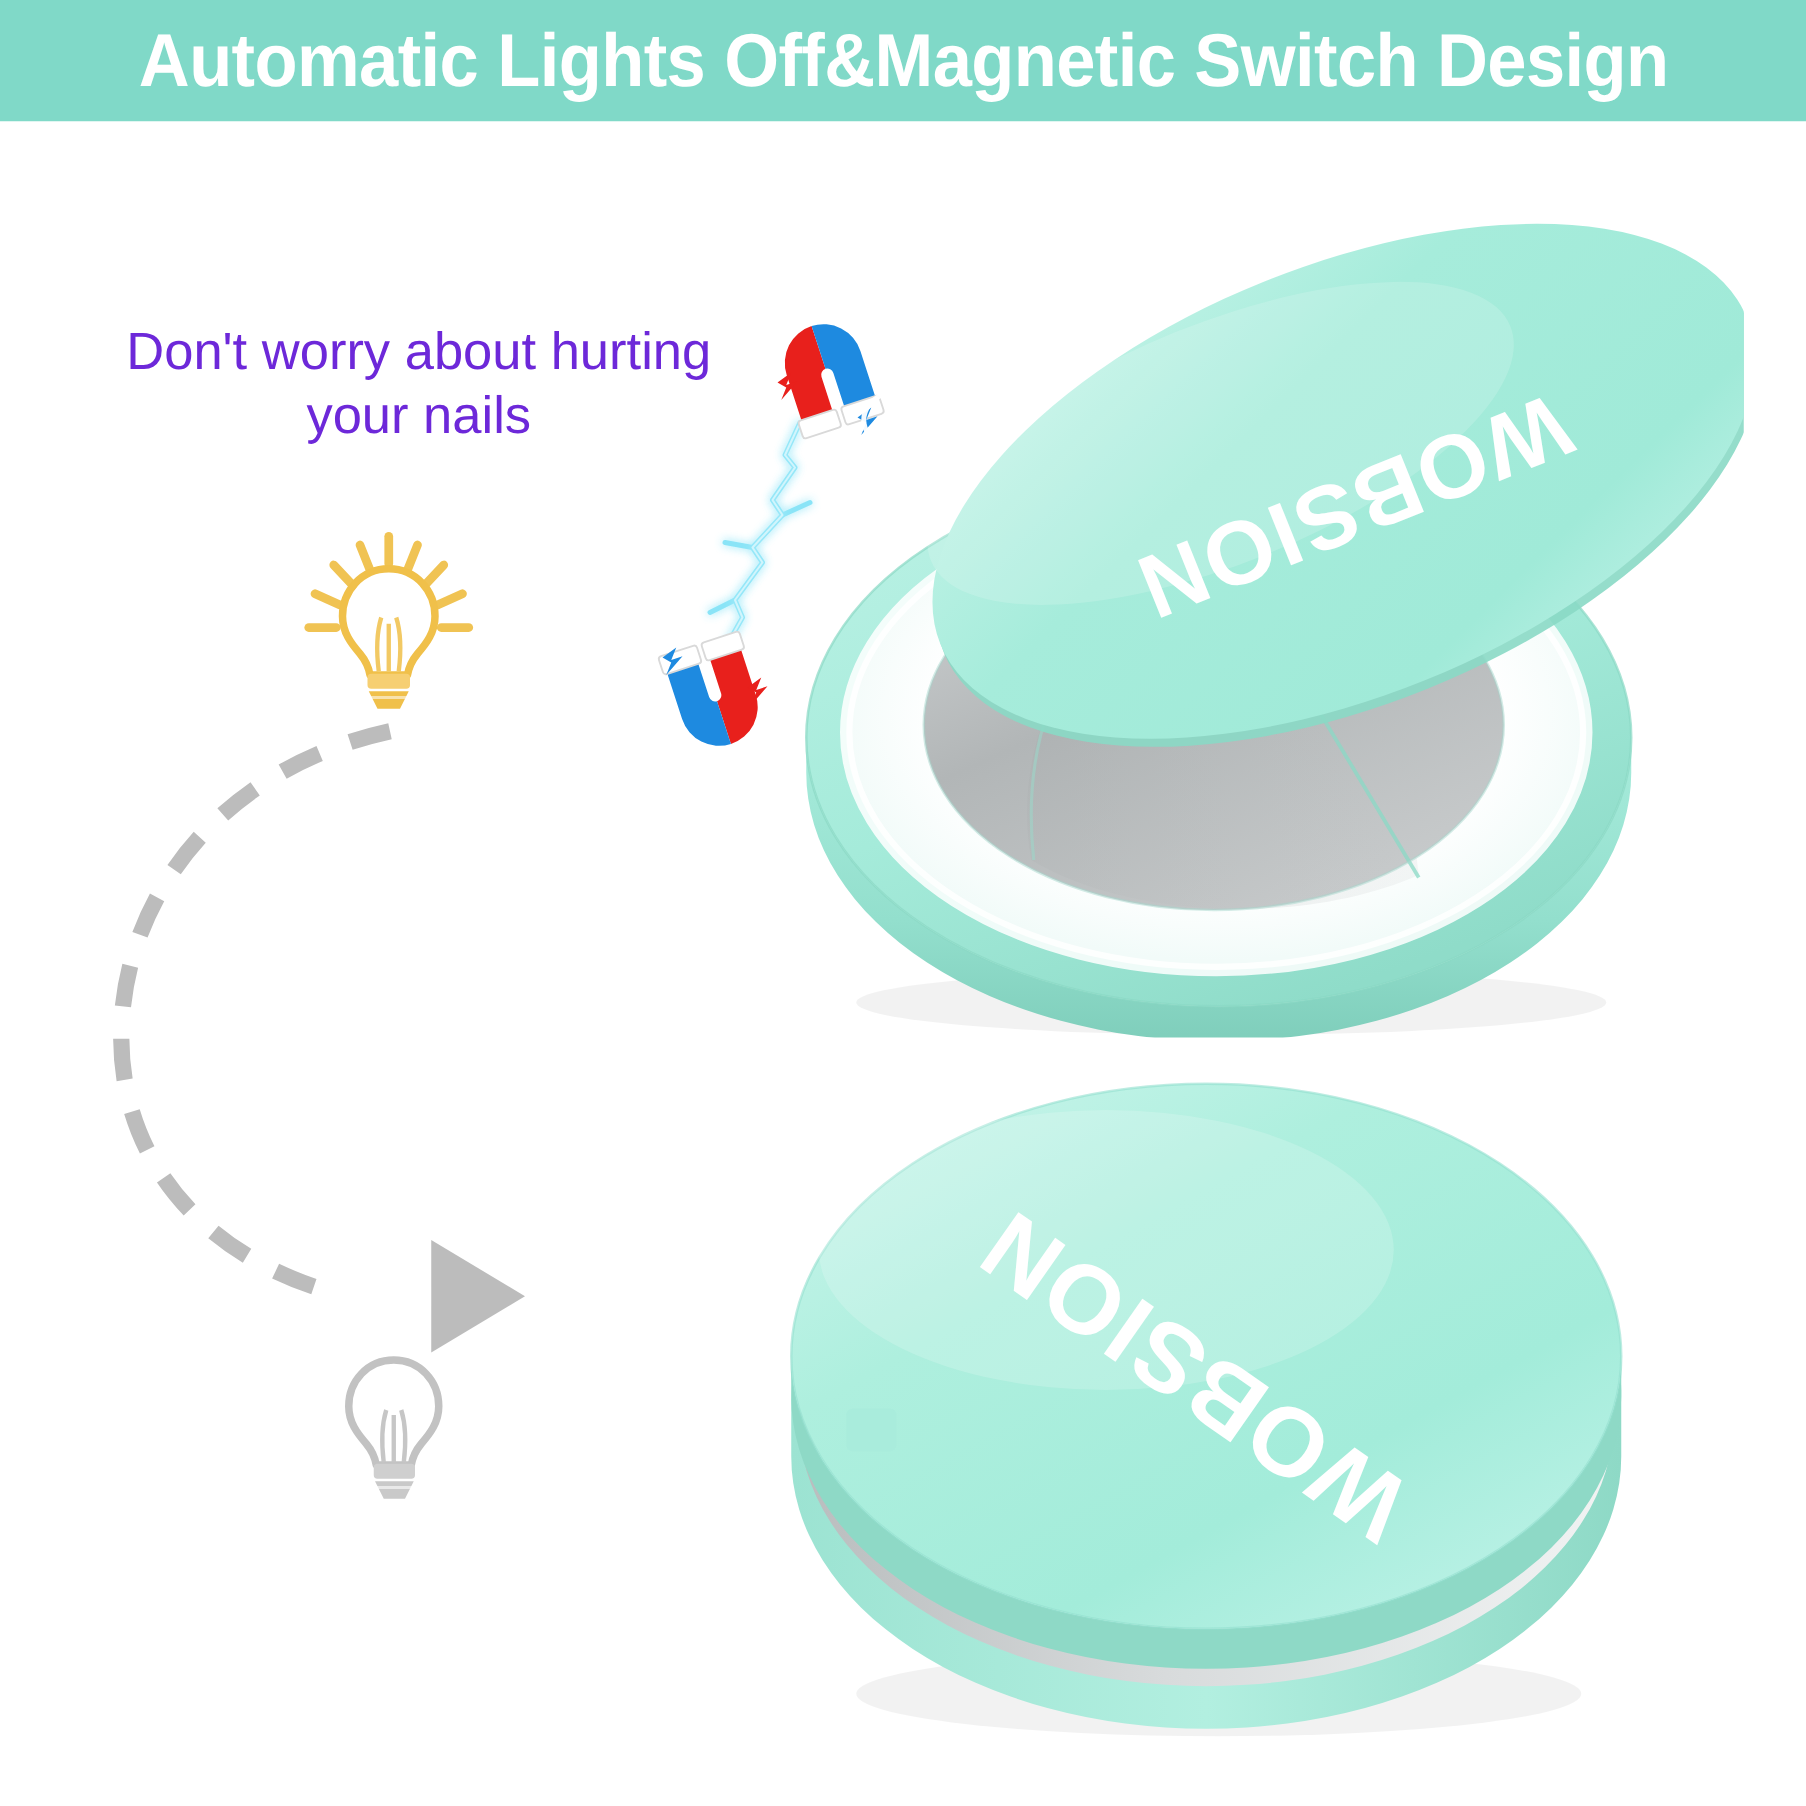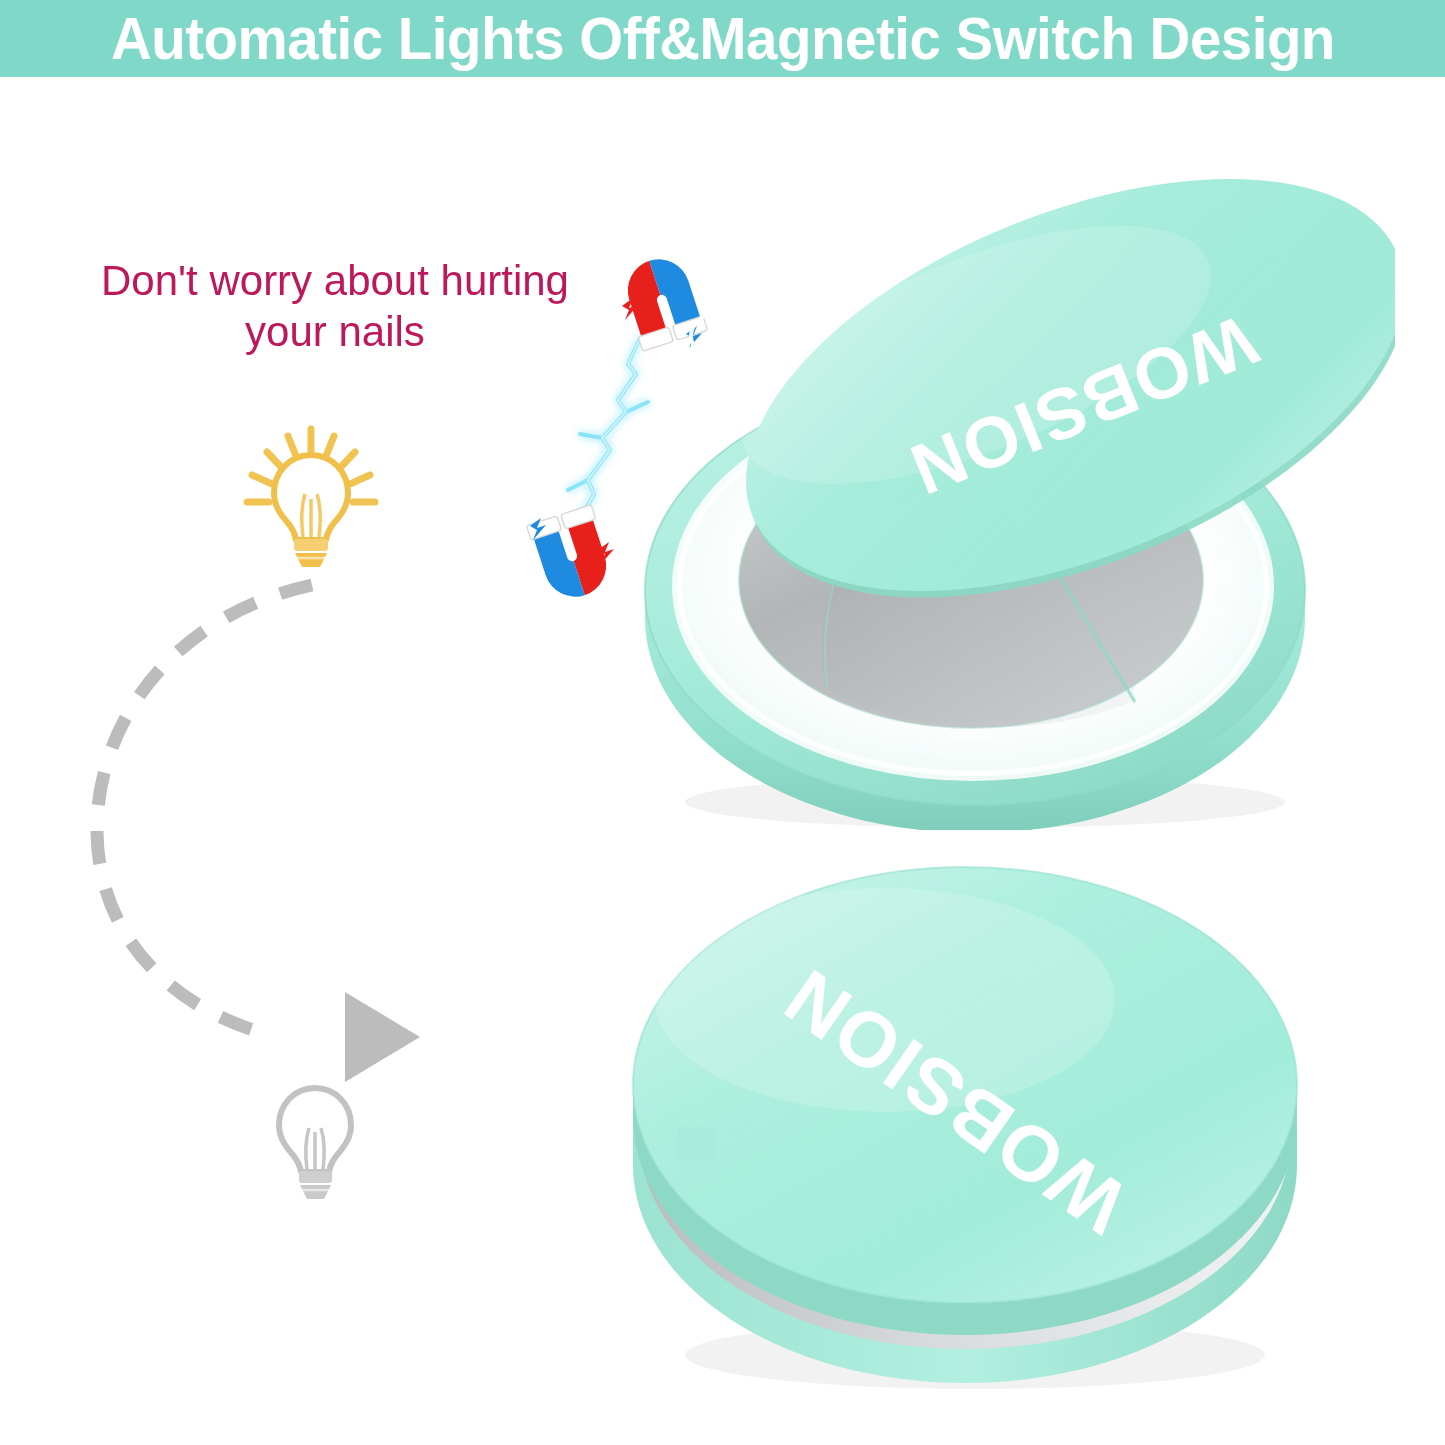--- a/index.html
+++ b/index.html
@@ -18,42 +18,42 @@
     background: #ffffff;
     overflow: hidden;
   }
 
   
   .banner {
     position: absolute;
     left: 0;
     top: 0;
     width: 1445px;
-    height: 77px;
+    height: 97px;
     background: #80d9c8;
     display: flex;
     align-items: center;
     justify-content: center;
   }
   .banner-title {
     color: #ffffff;
     font-family: "Liberation Sans", sans-serif;
     font-weight: bold;
     font-size: 60px;
     letter-spacing: -0.5px;
     transform: scaleX(0.94);
     white-space: nowrap;
     line-height: 1;
     text-align: center;
   }
 
   
   .caption {
     position: absolute;
-    color: #be185d;
+    color: #6d28d9;
     font-family: "Liberation Sans", sans-serif;
     font-weight: normal;
     text-align: center;
     line-height: 1.22;
     white-space: pre-line;
   }
   .caption-top {
     left: 35px;
     top: 255px;
     width: 600px;

